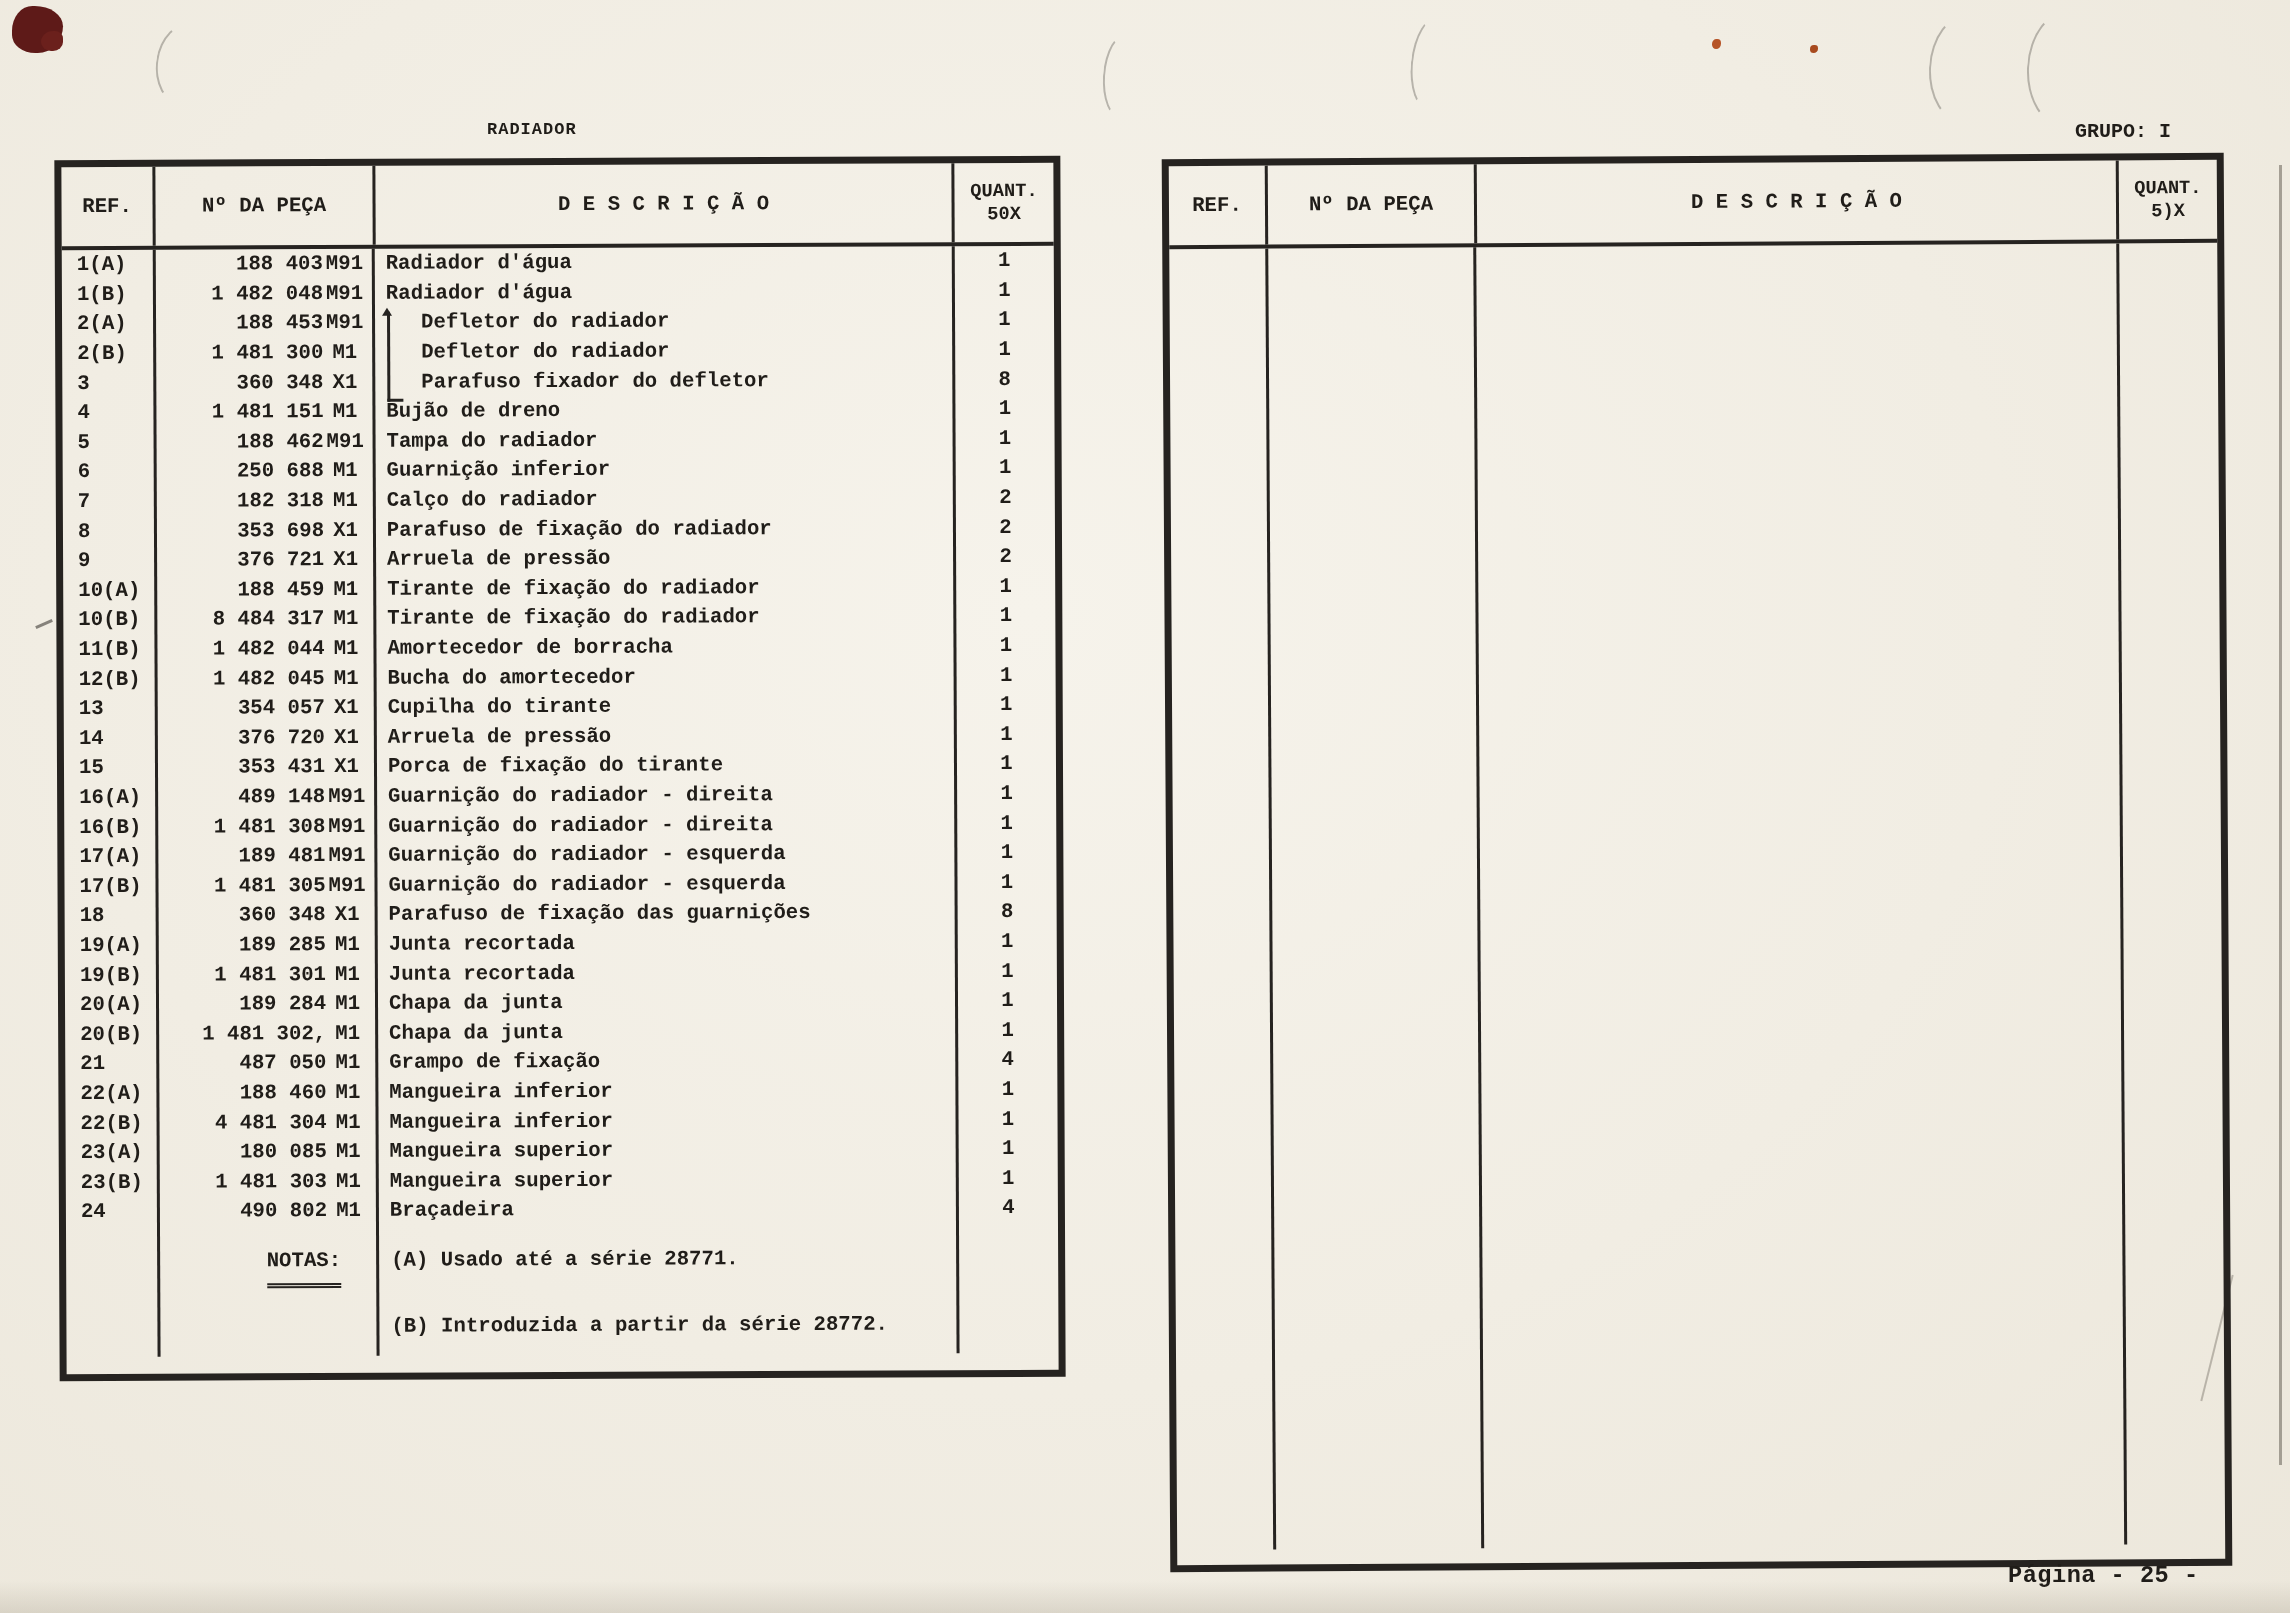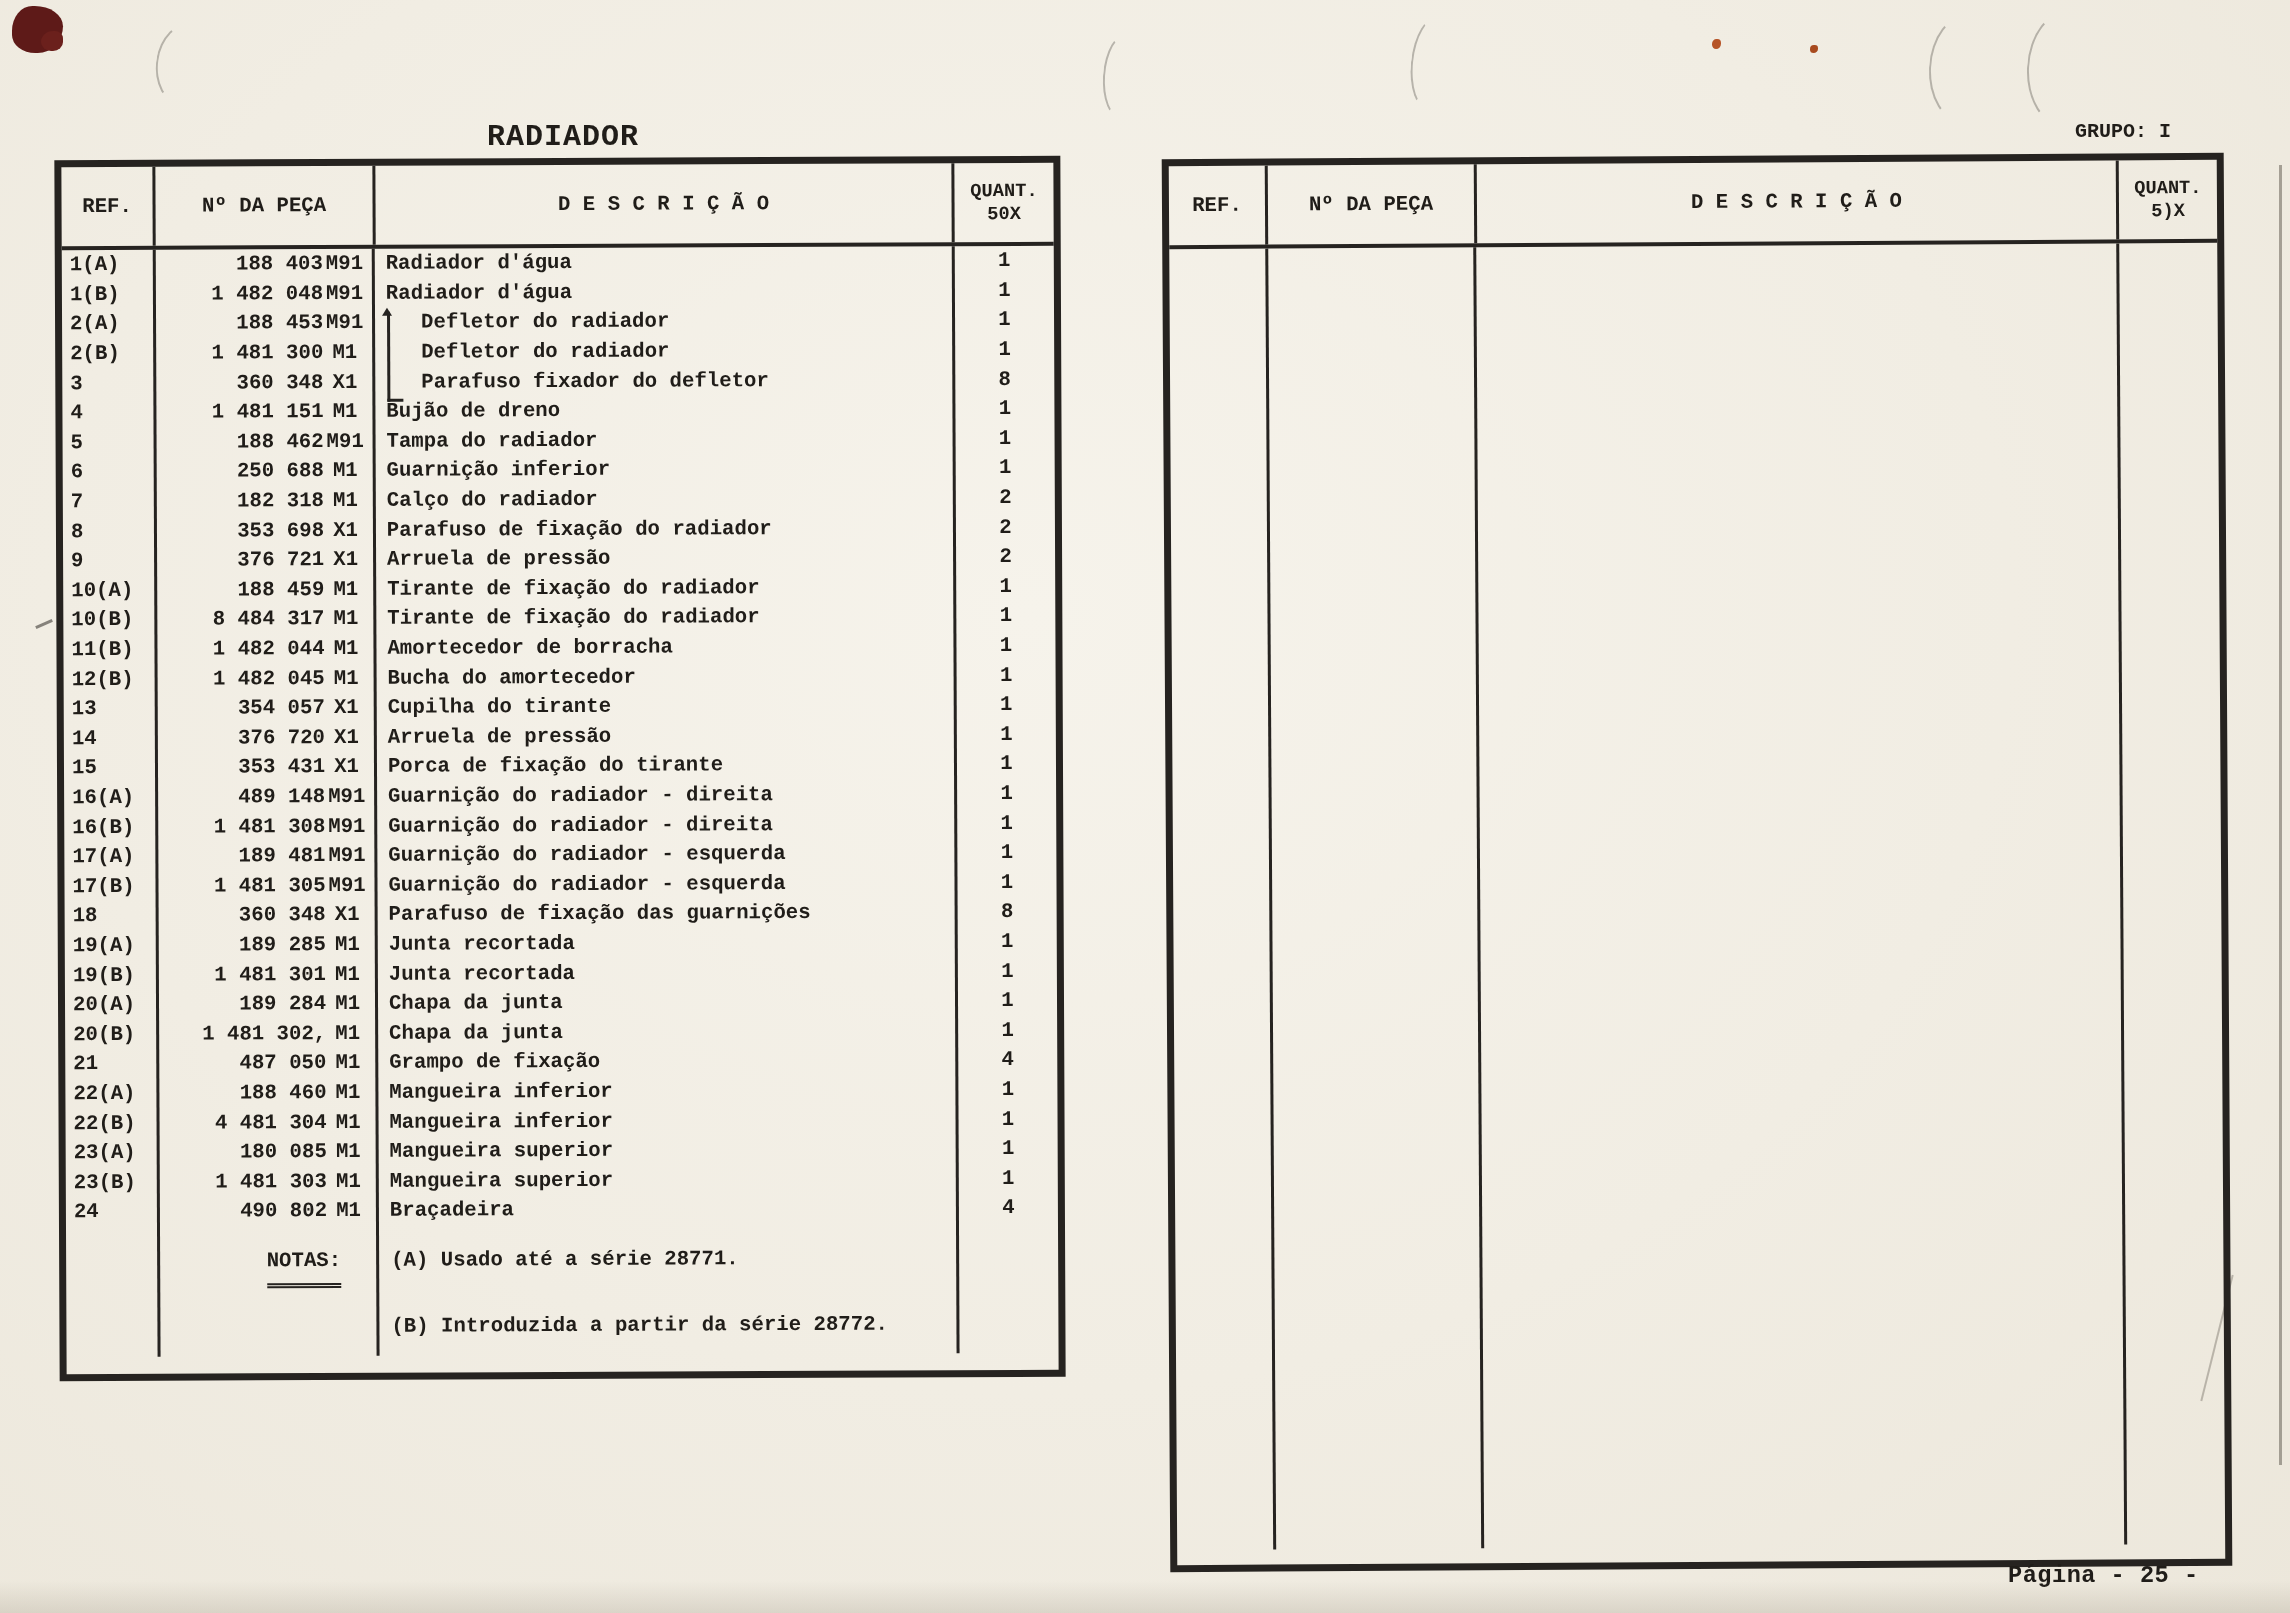--- a/index.html
+++ b/index.html
@@ -5,21 +5,21 @@
   html,body{margin:0;padding:0;}
   body{width:2290px;height:1614px;overflow:hidden;
        font-family:"Liberation Mono","DejaVu Sans Mono",monospace;}
   .page{position:relative;width:2290px;height:1614px;
         background:radial-gradient(ellipse at 45% 38%, #f6f3eb 0%, #f1ede3 55%, #ece7db 100%);
         color:#201d19;}
   .page::after{content:"";position:absolute;left:0;bottom:0;width:100%;height:33px;
         background:linear-gradient(to bottom, rgba(120,110,90,0) 0%, rgba(120,110,90,.18) 100%);}
 
   
-  .doc-title{position:absolute;left:487px;top:120px;font-size:30px;font-weight:700;letter-spacing:1px;}
+  .doc-title{position:absolute;left:487px;top:120px;font-size:17px;font-weight:700;letter-spacing:1px;}
   .group-label{position:absolute;left:2075px;top:120px;font-size:20px;font-weight:700;}
   .page-label{position:absolute;left:2008px;top:1562px;font-size:23.6px;font-weight:700;letter-spacing:0.5px;}
 
   
   .ptable{position:absolute;border:7.9px solid #262320;background:transparent;}
   .ptable.left{left:57px;top:158px;width:992px;height:1207px;transform:rotate(-0.25deg);}
   .ptable.right{left:1166px;top:156px;width:1048px;height:1399px;transform:rotate(-0.35deg);}
 
   .thead{display:flex;height:79px;border-bottom:4.9px solid #262320;font-weight:700;}
   .thead .hcell{display:flex;align-items:center;justify-content:center;box-sizing:border-box;
@@ -30,21 +30,21 @@
 
   .tbody{position:relative;}
   .left  .tbody{height:1107px;}
   .right .tbody{height:1301px;}
   .vline{position:absolute;top:0;bottom:0;width:3px;background:#262320;}
   .left  .vl1{left:91px;} .left  .vl2{left:310px;} .left  .vl3{left:890px;}
   .right .vl1{left:96px;} .right .vl2{left:304px;} .right .vl3{left:947px;}
 
   .rows{position:relative;}
   .trow{display:flex;height:29.6px;align-items:center;font-size:20.7px;font-weight:700;}
-  .c-ref{width:94px;padding-left:8px;box-sizing:border-box;white-space:pre;}
+  .c-ref{width:94px;padding-left:15px;box-sizing:border-box;white-space:pre;}
   .c-part{width:220px;display:flex;box-sizing:border-box;padding:0 9.9px 0 5.9px;}
   .c-part .num{flex:1;text-align:right;white-space:pre;}
   .c-part .code{width:43px;margin-left:0;text-align:center;}
   .c-desc{width:579px;padding-left:9.9px;box-sizing:border-box;white-space:pre;}
   .c-desc.indent{padding-left:45px;}
   .c-qty{flex:1;text-align:center;}
 
   
   .bracket{position:absolute;left:325px;top:63px;width:12.8px;height:87px;
            border-left:3px solid #262320;border-bottom:3px solid #262320;}

